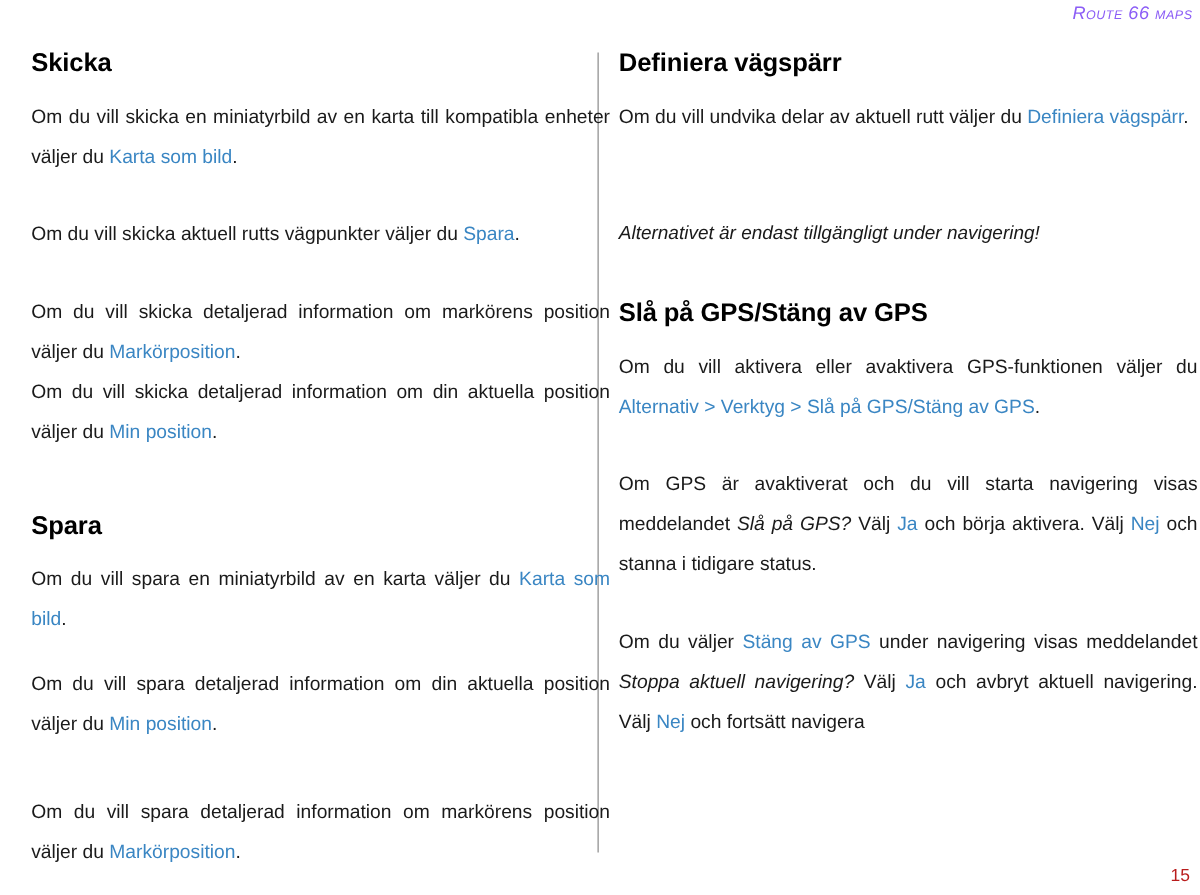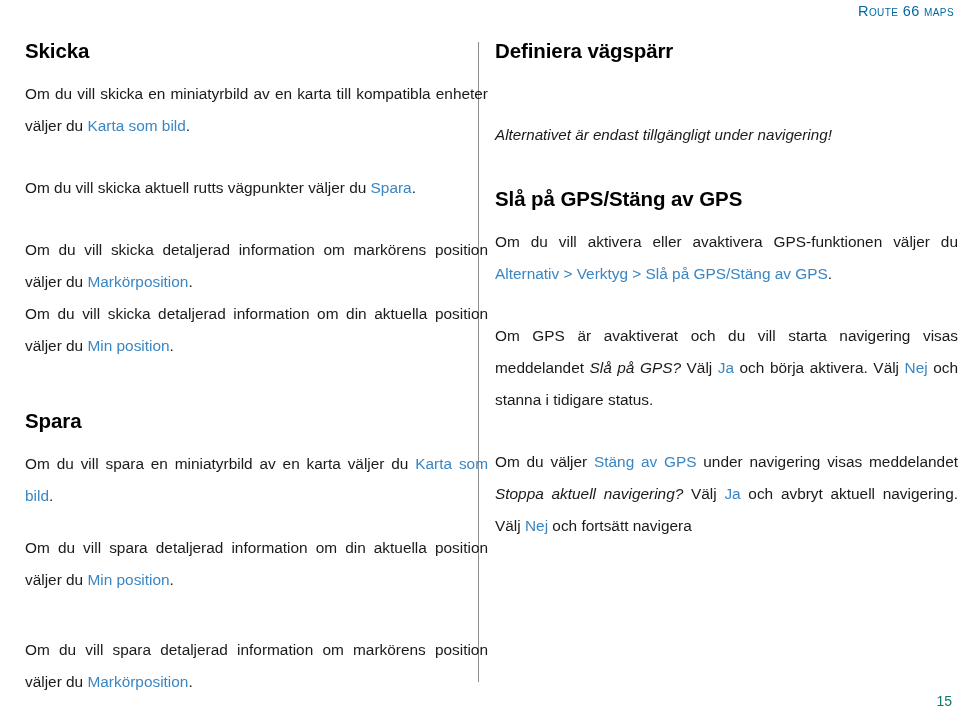--- a/index.html
+++ b/index.html
@@ -25,26 +25,27 @@
     width: 960px;
     height: 30px;
     padding-right: 6px;
     display: flex;
     align-items: flex-start;
     justify-content: flex-end;
   }
   .header-title {
     font-size: 14.5px;
     letter-spacing: 0.4px;
-    color: #0369a1;
+    color: #8b5cf6;
     font-variant: small-caps;
     text-transform: lowercase;
     white-space: nowrap;
     line-height: 1;
     padding-top: 4px;
+    font-style: italic;
   }
   .header-title::first-letter { text-transform: uppercase; }
 
   
   .columns {
     position: absolute;
     top: 40px;
     left: 0;
     width: 960px;
     height: 650px;
@@ -110,21 +111,21 @@
   .page-footer {
     position: absolute;
     left: 0;
     bottom: 6px;
     width: 960px;
     padding-right: 8px;
     text-align: right;
   }
   .page-number {
     font-size: 14px;
-    color: #0f766e;
+    color: #b91c1c;
     line-height: 1;
   }
 </style>
 </head>
 <body>
 
 <div class="page-header">
   <div class="header-title">ROUTE 66 MAPS</div>
 </div>
 
@@ -178,20 +179,23 @@
       </p>
     </section>
 
   </div>
 
   <div class="col col-right">
 
     <section>
       <h2 class="section-heading">Definiera vägspärr</h2>
 
+      <p class="body-text">
+        <span>Om du vill undvika delar av aktuell rutt väljer du </span><span class="lnk">Definiera vägspärr</span><span>.</span>
+      </p>
 
       <div class="gap-sm"></div>
 
       <p class="body-text no-justify last-of-block">
         <em class="note">Alternativet är endast tillgängligt under navigering!</em>
       </p>
     </section>
 
     <div class="gap-xl"></div>
 

